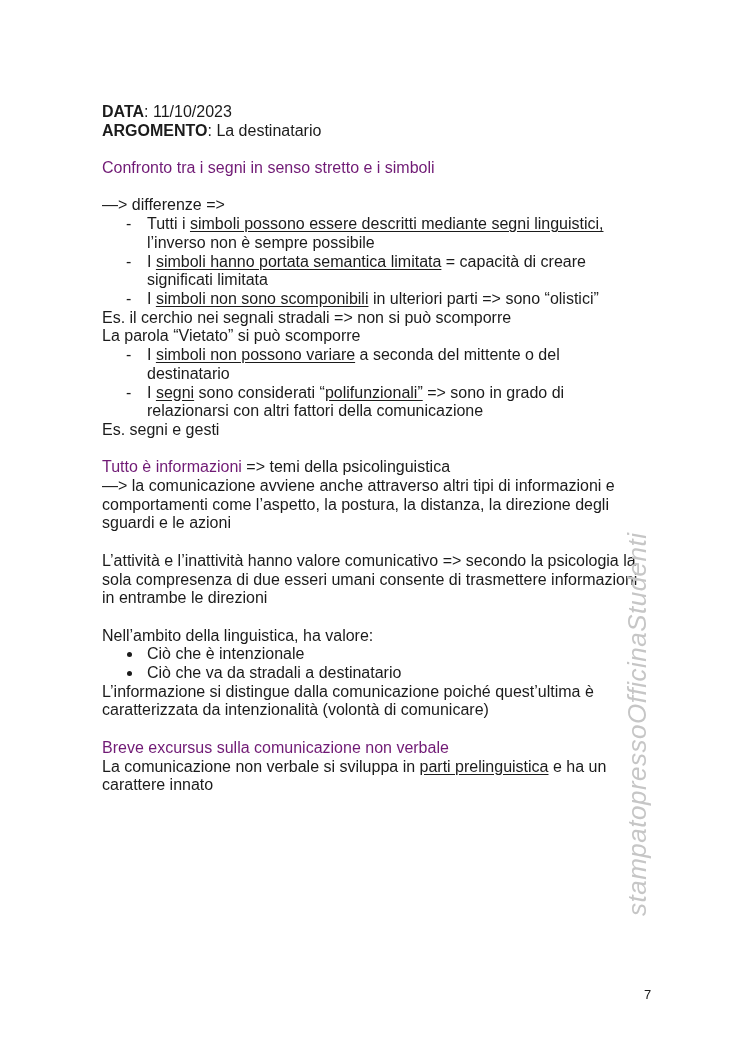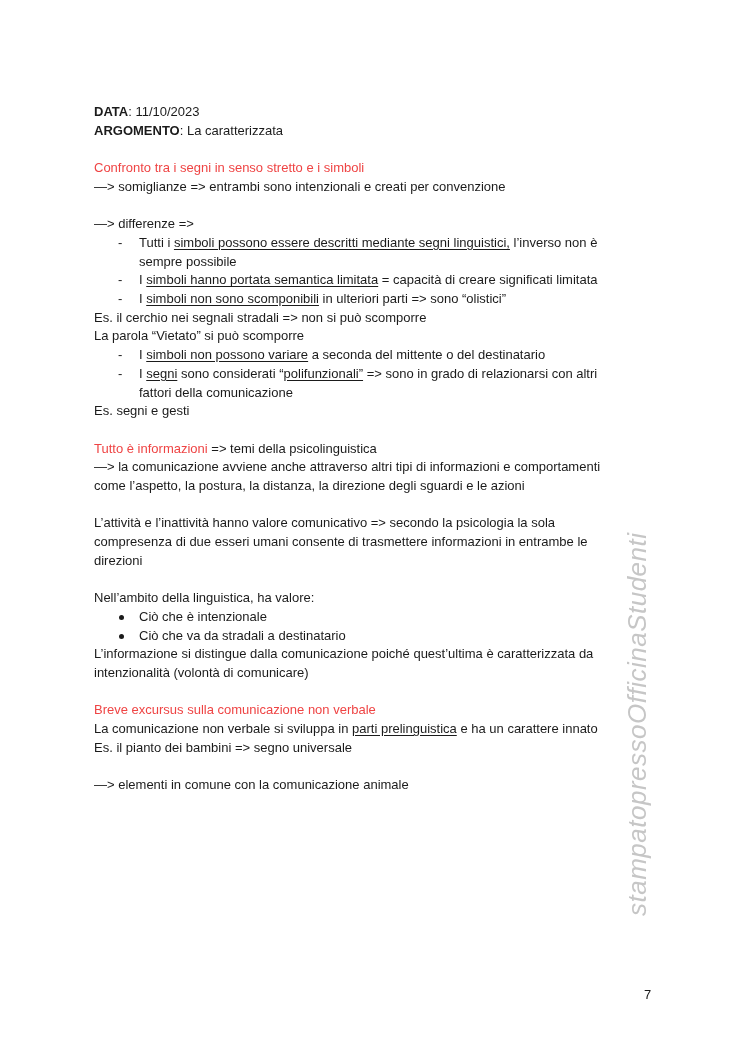--- a/index.html
+++ b/index.html
@@ -7,24 +7,24 @@
     position: relative;
     width: 745px;
     height: 1053px;
     background: #ffffff;
     font-family: "Liberation Sans", "DejaVu Sans", sans-serif;
     color: #1b1b1b;
     overflow: hidden;
   }
   .content {
     position: absolute;
-    left: 94px;
+    left: 102px;
     top: 103px;
     width: 537px;
-    font-size: 13px;
+    font-size: 16px;
     line-height: 18.7px;
   }
   .line { position: relative; }
   .spacer { height: 18.7px; }
   .dash, .bullet { padding-left: 45px; }
   .dash .marker {
     position: absolute;
     left: 24px;
     top: 0;
   }
@@ -32,21 +32,21 @@
     position: absolute;
     left: 25px;
     top: 7px;
     width: 5px;
     height: 5px;
     border-radius: 50%;
     background: #1b1b1b;
   }
   .b { font-weight: bold; }
   .u { text-decoration: underline; text-underline-offset: 2px; }
-  .hd { color: #ef4444; }
+  .hd { color: #701a75; }
   .watermark {
     position: absolute;
     left: 622px;
     top: 916px;
     transform: rotate(-90deg);
     transform-origin: 0 0;
     font-size: 26px;
     line-height: 30px;
     font-style: italic;
     color: #c6c6c6;
@@ -61,24 +61,23 @@
     line-height: 18.7px;
     color: #1b1b1b;
   }
 </style>
 </head>
 <body>
 
 <div class="page">
   <div class="content" id="doc-content">
       <div class="line para"><span class="b">DATA</span><span>: 11/10/2023</span></div>
-      <div class="line para"><span class="b">ARGOMENTO</span><span>: La caratterizzata</span></div>
+      <div class="line para"><span class="b">ARGOMENTO</span><span>: La destinatario</span></div>
       <div class="spacer"></div>
       <div class="line heading"><span class="hd">Confronto tra i segni in senso stretto e i simboli</span></div>
-      <div class="line para"><span>—&gt; somiglianze =&gt; entrambi sono intenzionali e creati per convenzione</span></div>
       <div class="spacer"></div>
       <div class="line para"><span>—&gt; differenze =&gt;</span></div>
       <div class="line dash"><span class="marker">-</span><span>Tutti i </span><span class="u">simboli possono essere descritti mediante segni linguistici,</span><span> l’inverso non è sempre possibile</span></div>
       <div class="line dash"><span class="marker">-</span><span>I </span><span class="u">simboli hanno portata semantica limitata</span><span> = capacità di creare significati limitata</span></div>
       <div class="line dash"><span class="marker">-</span><span>I </span><span class="u">simboli non sono scomponibili</span><span> in ulteriori parti =&gt; sono “olistici”</span></div>
       <div class="line para"><span>Es. il cerchio nei segnali stradali =&gt; non si può scomporre</span></div>
       <div class="line para"><span>La parola “Vietato” si può scomporre</span></div>
       <div class="line dash"><span class="marker">-</span><span>I </span><span class="u">simboli non possono variare</span><span> a seconda del mittente o del destinatario</span></div>
       <div class="line dash"><span class="marker">-</span><span>I </span><span class="u">segni</span><span> sono considerati “</span><span class="u">polifunzionali”</span><span> =&gt; sono in grado di relazionarsi con altri fattori della comunicazione</span></div>
       <div class="line para"><span>Es. segni e gesti</span></div>
@@ -88,19 +87,17 @@
       <div class="spacer"></div>
       <div class="line para"><span>L’attività e l’inattività hanno valore comunicativo =&gt; secondo la psicologia la sola compresenza di due esseri umani consente di trasmettere informazioni in entrambe le direzioni</span></div>
       <div class="spacer"></div>
       <div class="line para"><span>Nell’ambito della linguistica, ha valore:</span></div>
       <div class="line bullet"><span class="bdot"></span><span>Ciò che è intenzionale</span></div>
       <div class="line bullet"><span class="bdot"></span><span>Ciò che va da stradali a destinatario</span></div>
       <div class="line para"><span>L’informazione si distingue dalla comunicazione poiché quest’ultima è caratterizzata da intenzionalità (volontà di comunicare)</span></div>
       <div class="spacer"></div>
       <div class="line heading"><span class="hd">Breve excursus sulla comunicazione non verbale</span></div>
       <div class="line para"><span>La comunicazione non verbale si sviluppa in </span><span class="u">parti prelinguistica</span><span> e ha un carattere innato</span></div>
-      <div class="line para"><span>Es. il pianto dei bambini =&gt; segno universale</span></div>
       <div class="spacer"></div>
-      <div class="line para"><span>—&gt; elementi in comune con la comunicazione animale</span></div>
     </div>
   <div class="watermark">stampatopressoOfficinaStudenti</div>
   <div class="page-number">7</div>
 </div>
 
 </body></html>

